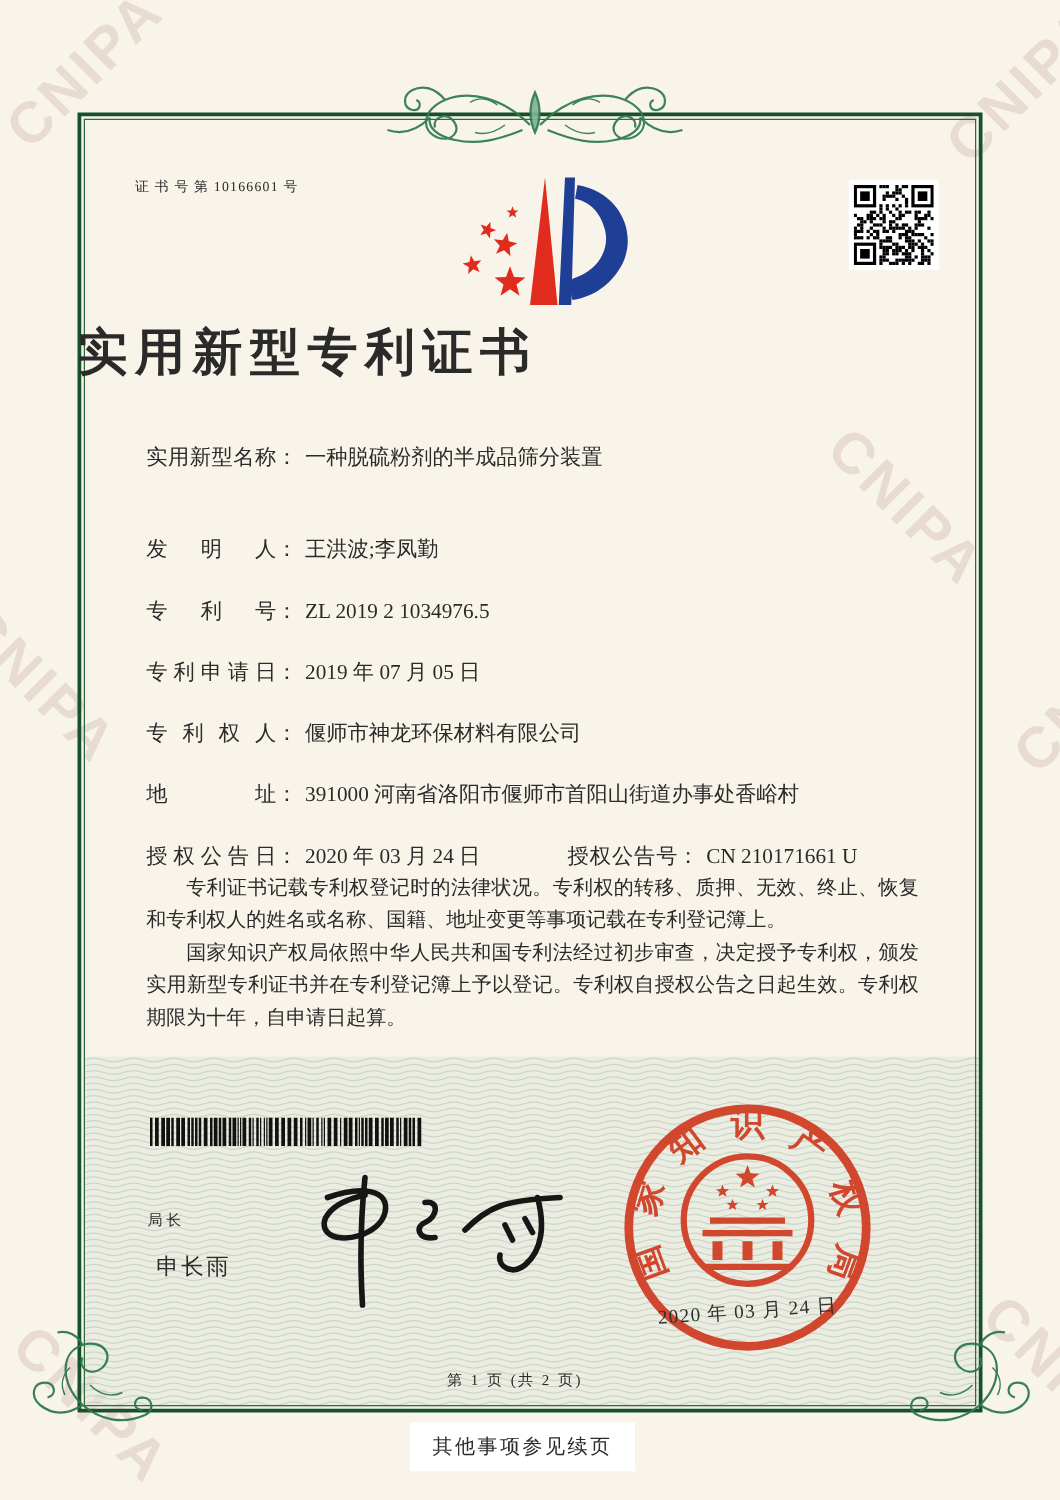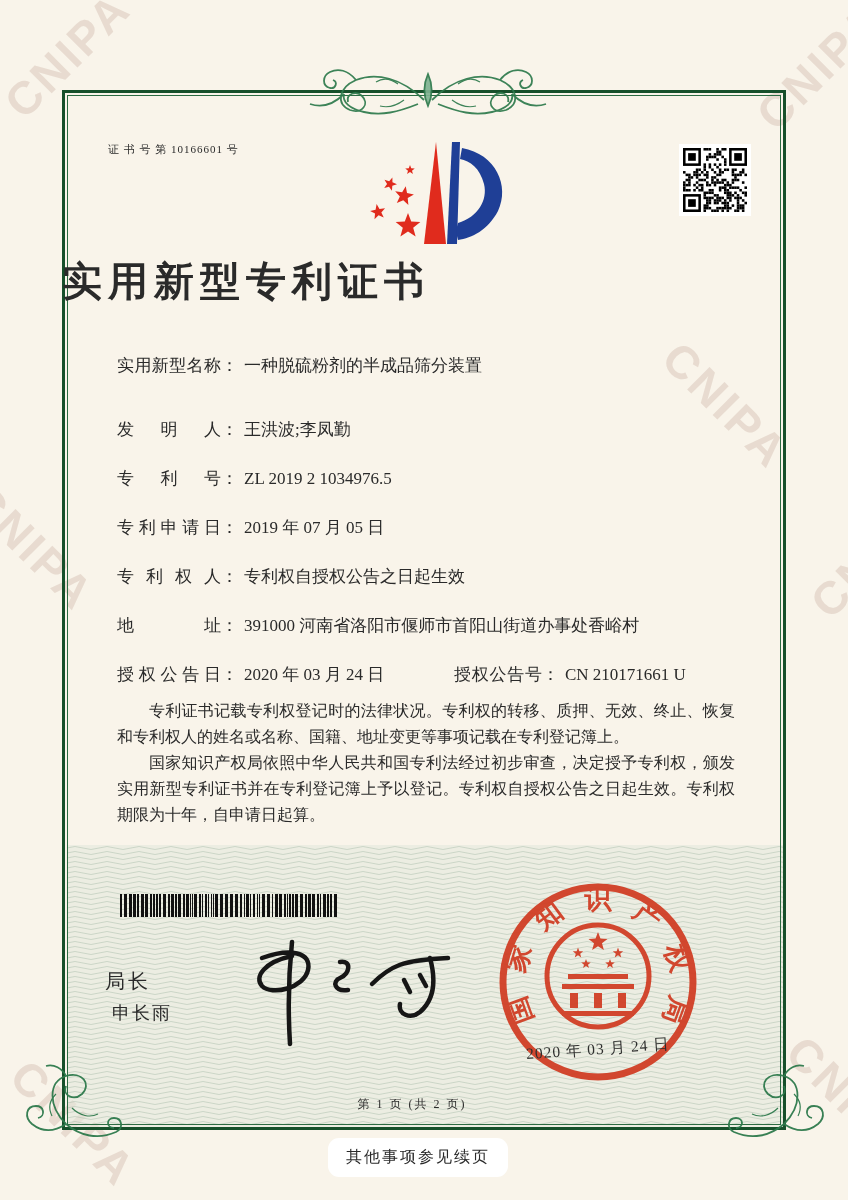--- a/index.html
+++ b/index.html
@@ -30,43 +30,43 @@
   .logo{position:absolute; left:348px; top:138px;}
   .qrpatch{position:absolute; left:679px; top:144px; width:72px; height:72px; background:#fff;}
   .qr{position:absolute; left:683px; top:148px;}
   .title{
     position:absolute; left:62px; top:254px; width:718px; 
     font-size:40px; font-weight:bold; letter-spacing:6px;
   }
   
   .fields{position:absolute; left:117px; top:354px; width:620px; font-size:17px;}
   .field-row{position:relative; height:24px; line-height:24px; margin-bottom:25px; white-space:nowrap;}
-  .field-row.gap-lg{margin-bottom:40px;}
+  .field-row.gap-lg{margin-bottom:50px;}
   .flabel{display:inline-block; width:104px; text-align:justify; text-align-last:justify; vertical-align:top;}
   .fcolon{display:inline-block; margin-right:6px;}
   .fgroup2{position:absolute; left:337px; top:0;}
   .fgroup2 .flabel{width:88px;}
   
   .paras{position:absolute; left:117px; top:698px; width:618px; font-size:16px; line-height:26px; text-align:justify;}
   .paras p{margin:0; text-indent:2em;}
   
   .barcode{position:absolute; left:120px; top:894px;}
   
-  .signer-title{position:absolute; left:105px; top:968px; font-size:20px; letter-spacing:3px;
+  .signer-title{position:absolute; left:118px; top:968px; font-size:12px; letter-spacing:3px;
     font-family:Liberation Sans, sans-serif;}
-  .signer-name{position:absolute; left:112px; top:1001px; font-size:18px; letter-spacing:2px;
+  .signer-name{position:absolute; left:125px; top:1001px; font-size:18px; letter-spacing:2px;
     font-family:"Liberation Sans","DejaVu Sans",sans-serif;}
   .signature{position:absolute; left:232px; top:932px;}
   
   .seal{position:absolute; left:494px; top:878px;}
   
   .pagefoot{position:absolute; left:62px; top:1096px; width:700px; text-align:center; font-size:12px; letter-spacing:2px;}
   .contnote{
     position:absolute; left:328px; top:1138px; background:#ffffff;
-    padding:9px 18px; font-size:16px; letter-spacing:2px;border-radius:11px;
+    padding:9px 18px; font-size:16px; letter-spacing:2px;
   }
   .orn-top{position:absolute; left:298px; top:60px;}
   .orn-bl{position:absolute; left:16px; top:1064px;}
   .orn-br{position:absolute; left:722px; top:1064px;}
 </style>
 </head>
 <body>
 
 <div class="page">
 
@@ -404,21 +404,21 @@
       <rect x="2" y="20" width="3" height="3" fill="#000"></rect>
     </svg>
 
   <div class="title">实用新型专利证书</div>
 
   <div class="fields" id="fields">
       <div class="field-row gap-lg"><span class="flabel">实用新型名称</span><span class="fcolon">：</span><span class="fvalue">一种脱硫粉剂的半成品筛分装置</span></div>
       <div class="field-row"><span class="flabel">发明人</span><span class="fcolon">：</span><span class="fvalue">王洪波;李凤勤</span></div>
       <div class="field-row"><span class="flabel">专利号</span><span class="fcolon">：</span><span class="fvalue">ZL 2019 2 1034976.5</span></div>
       <div class="field-row"><span class="flabel">专利申请日</span><span class="fcolon">：</span><span class="fvalue">2019 年 07 月 05 日</span></div>
-      <div class="field-row"><span class="flabel">专利权人</span><span class="fcolon">：</span><span class="fvalue">专利权自授权公告之日起生效</span></div>
+      <div class="field-row"><span class="flabel">专利权人</span><span class="fcolon">：</span><span class="fvalue">偃师市神龙环保材料有限公司</span></div>
       <div class="field-row"><span class="flabel">地址</span><span class="fcolon">：</span><span class="fvalue">391000 河南省洛阳市偃师市首阳山街道办事处香峪村</span></div>
       <div class="field-row"><span class="flabel">授权公告日</span><span class="fcolon">：</span><span class="fvalue">2020 年 03 月 24 日</span><span class="fgroup2"><span class="flabel">授权公告号</span><span class="fcolon">：</span><span class="fvalue">CN 210171661 U</span></span></div>
     </div>
 
   <div class="paras" id="paras">
       <p>专利证书记载专利权登记时的法律状况。专利权的转移、质押、无效、终止、恢复和专利权人的姓名或名称、国籍、地址变更等事项记载在专利登记簿上。</p>
       <p>国家知识产权局依照中华人民共和国专利法经过初步审查，决定授予专利权，颁发实用新型专利证书并在专利登记簿上予以登记。专利权自授权公告之日起生效。专利权期限为十年，自申请日起算。</p>
     </div>
 
   <svg class="barcode" id="barcode" width="224" height="23">

